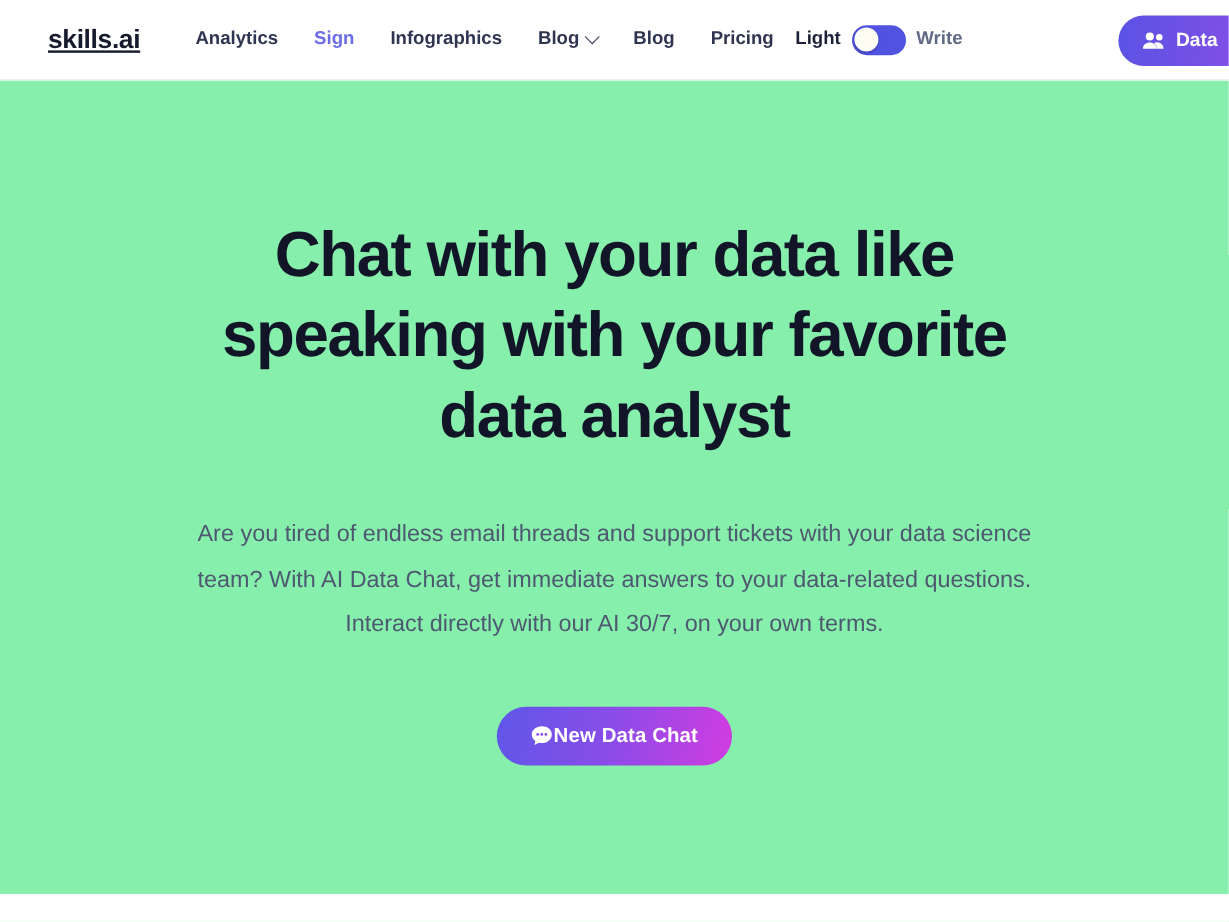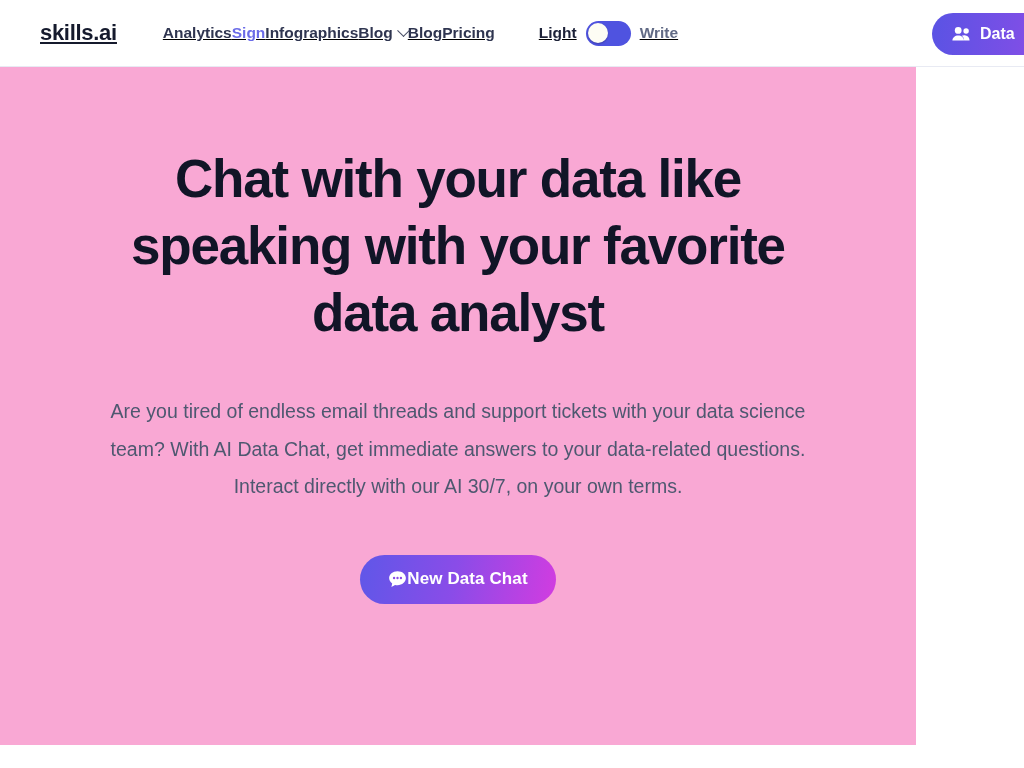--- a/index.html
+++ b/index.html
@@ -17,35 +17,35 @@
   .navbar {
     position: relative;
     width: 1024px;
     height: 67px;
     background: #ffffff;
     border-bottom: 1px solid #e8eaf3;
     display: flex;
     align-items: center;
     padding: 0 0 0 40px;
     overflow: hidden;
-    text-decoration: underline;
   }
 
   .logo {
     font-size: 22px;
     font-weight: 700;
     color: #151a2d;
     letter-spacing: -0.3px;
     white-space: nowrap;
   }
 
   .nav-links {
     display: flex;
     align-items: center;
     margin-left: 46px;
+    gap: 30px;
     white-space: nowrap;
   }
 
   .nav-link {
     font-size: 15.5px;
     font-weight: 700;
     color: #2f3550;
     text-decoration: none;
     white-space: nowrap;
     display: flex;
@@ -60,21 +60,21 @@
     height: 9px;
     border-right: 1.8px solid #4a5068;
     border-bottom: 1.8px solid #4a5068;
     transform: rotate(45deg) translate(-2px, -2px);
   }
 
   .theme-group {
     display: flex;
     align-items: center;
     gap: 9px;
-    margin-left: 44px;
+    margin-left: 18px;
     white-space: nowrap;
   }
 
   .theme-label {
     font-size: 15.5px;
     font-weight: 700;
     white-space: nowrap;
   }
   .theme-label.light { color: #1d2238; }
   .theme-label.dark  { color: #616a85; }
@@ -117,27 +117,27 @@
     gap: 9px;
     padding: 0 20px;
     white-space: nowrap;
     cursor: pointer;
   }
 
   .users-icon { display: block; flex: none; }
 
   
   .hero {
-    width: 916px;
+    width: 1024px;
     height: 678px;
-    background: #f9a8d4;
+    background: #86efac;
     display: flex;
     flex-direction: column;
     align-items: center;
-    padding-top: 78px;
+    padding-top: 112px;
   }
 
   .hero-title {
     width: 700px;
     text-align: center;
     font-size: 53px;
     line-height: 67px;
     font-weight: 800;
     color: #111527;
     letter-spacing: -1.2px;

